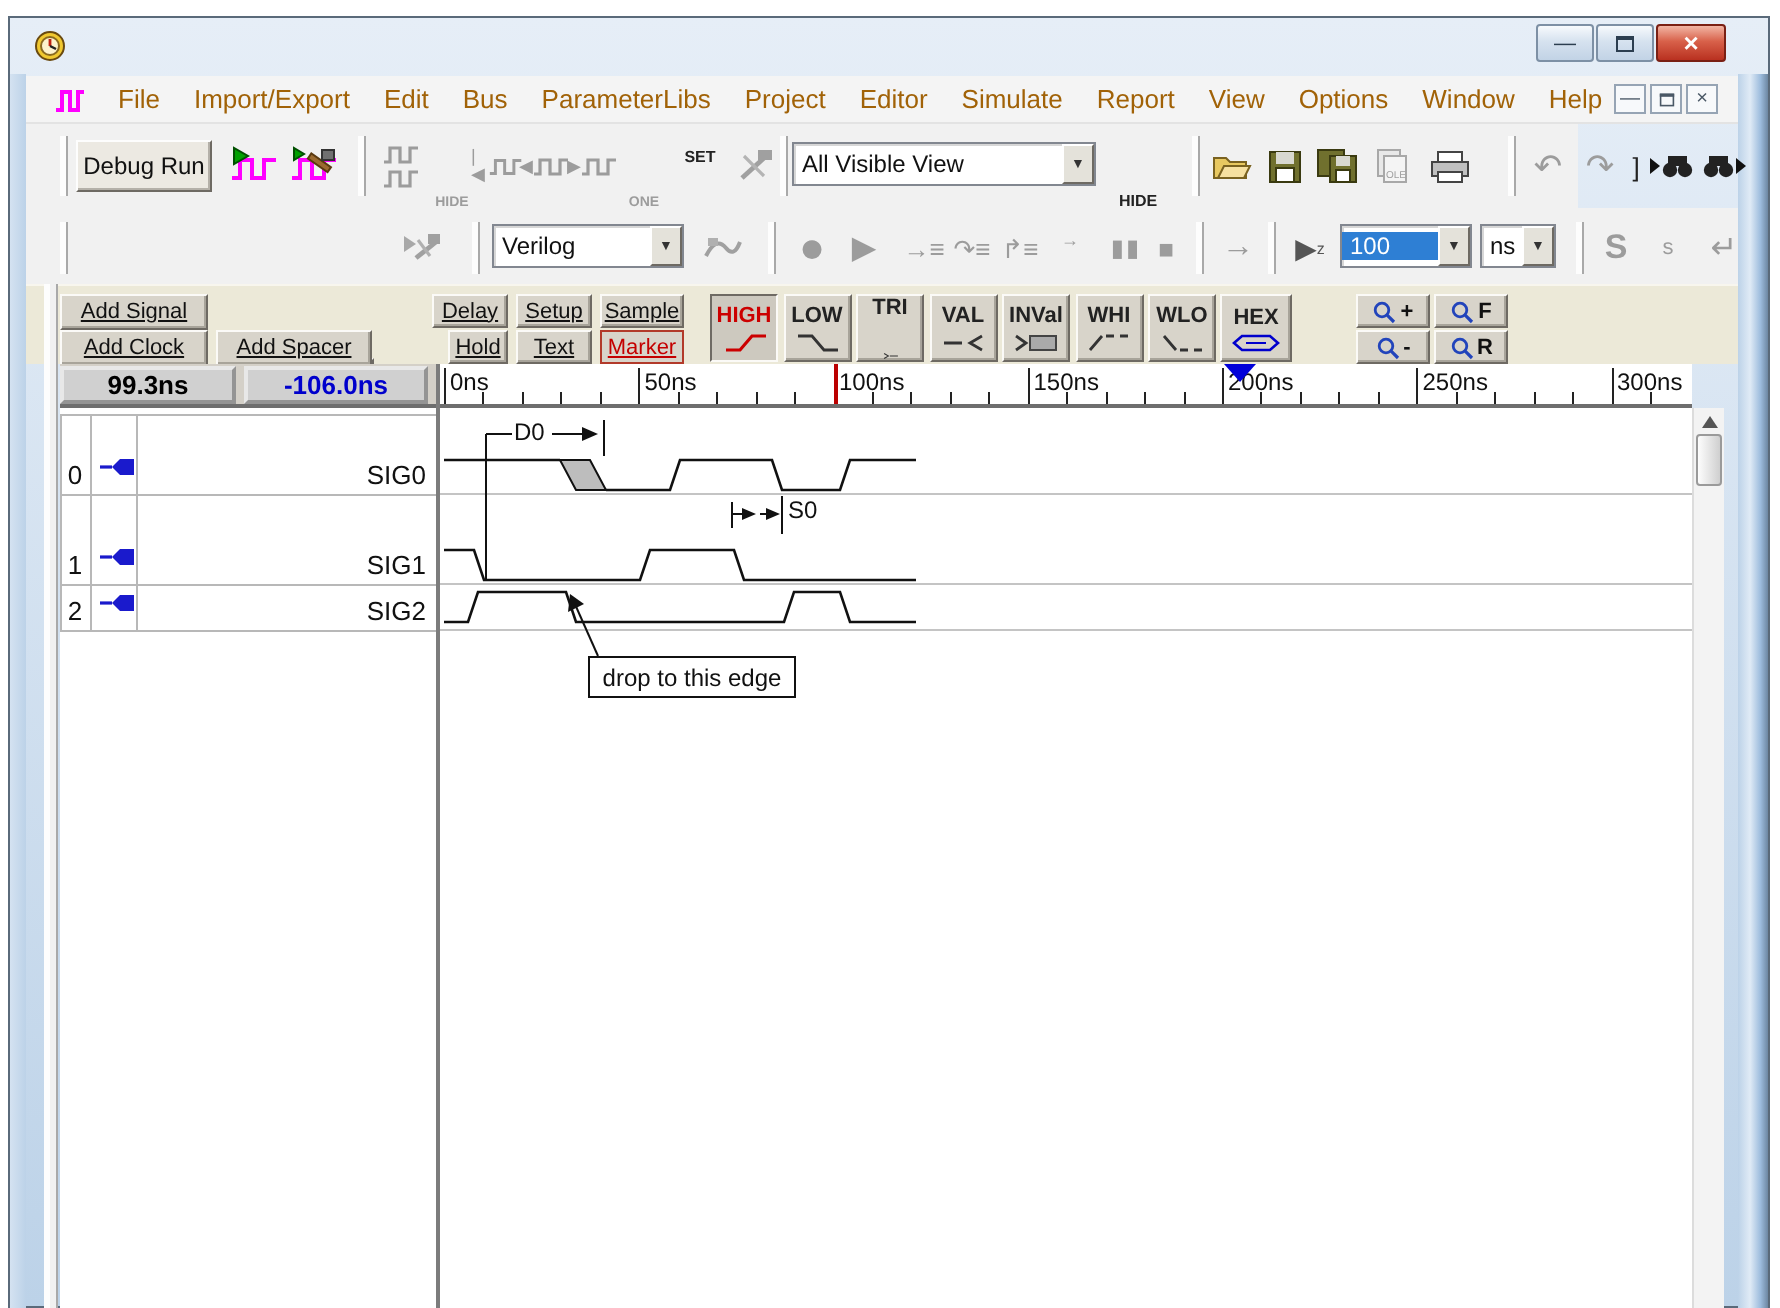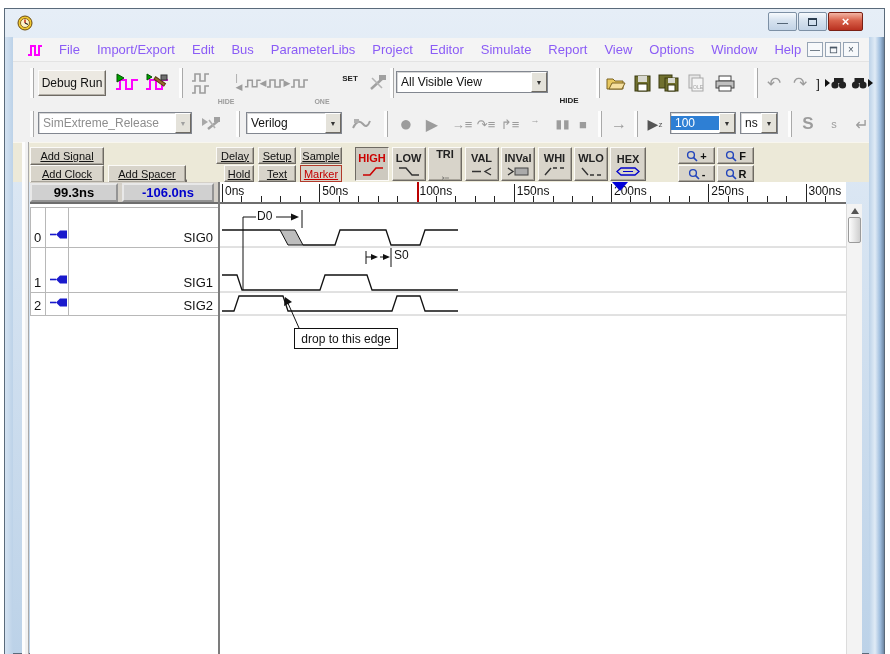--- a/index.html
+++ b/index.html
@@ -23,29 +23,29 @@
     font-size:11px; color:#2c3e50; cursor:default; }
   .capbtn.close { width:35px; border:1px solid #7a2014;
     background:linear-gradient(#f2b5a4,#d8614a 45%,#b93120); color:#fff; font-weight:bold; font-size:13px; }
   .restore-glyph { width:9px; height:8px; border:1px solid #2c3e50; position:relative; background:transparent; }
   .restore-glyph:before { content:""; position:absolute; left:-1px; top:-1px; width:9px; height:2px; background:#2c3e50; }
 
   
   #menubar { left:13px; top:38px; width:856px; height:24px; background:#f4f4f4;
     display:flex; align-items:center; border-bottom:1px solid #e3e3e3; }
   #mdi-doc-icon { margin-left:13px; margin-right:10px; width:18px; height:16px; }
-  .menu-item { font-size:13px; color:#8b5cf6; padding:19px 5px; margin-right:7px; white-space:nowrap; }
+  .menu-item { font-size:13px; color:#a16207; padding:19px 5px; margin-right:7px; white-space:nowrap; }
   #mdi-controls { position:absolute; right:10px; top:4px; display:flex; gap:2px; }
   .mdibtn { width:16px; height:15px; border:1px solid #96a4b4; background:#f7f9fb; color:#4a5866;
     font-size:10px; display:flex; align-items:center; justify-content:center; }
   .mdibtn .restore-glyph { transform:scale(.8); border-color:#4a5866; }
   .mdibtn .restore-glyph:before { background:#4a5866; }
 
   
-  #toolbar1 { left:13px; top:62px; width:856px; height:42px; background:#f1f1f1;padding-left:11px; }
+  #toolbar1 { left:13px; top:62px; width:776px; height:42px; background:#f1f1f1;padding-left:11px; }
   #toolbar2 { left:13px; top:104px; width:856px; height:38px; background:#f1f1f1; }
   .grip, .tsep { border-left:1px solid #fdfdfd; border-right:1px solid #a9a9a9;
     box-shadow:2px 0 0 #fdfdfd inset; width:4px; }
   .btn3d { background:#ece9e2; border:1px solid; border-color:#fdfdfd #6e6a63 #6e6a63 #fdfdfd;
     box-shadow:inset -1px -1px 0 #b4b0a8; display:flex; align-items:center; justify-content:center;
     font-size:12px; color:#111; }
   .icbtn { display:flex; align-items:center; justify-content:center; }
   .combo { background:#fff; border:1px solid #828790; box-shadow:inset 1px 1px 0 #d7d7d7; display:flex; align-items:center; }
   .combo .cval { flex:1; font-size:12px; padding:0 4px; color:#111; white-space:nowrap; overflow:hidden; }
   .combo .cbtn { width:16px; align-self:stretch; background:#e4e2da; border:1px solid;
@@ -304,24 +304,20 @@
       <circle cx="4.5" cy="9" r="3.6" fill="#222"></circle>
         <circle cx="12" cy="9" r="3.6" fill="#222"></circle>
       <rect x="3.5" y="2" width="9.5" height="5" fill="#222"></rect>
       <polygon points="17,3 17,11 22,7" fill="#111"></polygon>
     </svg>
   </div>
 </div>
 
 <div class="abs" id="toolbar2">
   <div class="abs grip" style="left:17px;top:7px;height:26px;"></div>
-  <div class="abs combo disabled" style="left:25px;top:8px;width:154px;height:22px;">
-    <span class="cval">SimExtreme_Release</span>
-    <span class="cbtn">▼</span>
-  </div>
   <div class="abs icbtn" style="left:185px;top:8px;width:26px;height:24px;">
     <svg width="22" height="18" viewBox="0 0 22 18">
       <polygon points="2,3 2,11 8,7" fill="#a8a8a8"></polygon>
       <line x1="8" y1="14" x2="18" y2="6" stroke="#a0a0a0" stroke-width="2.4"></line>
       <rect x="14" y="2" width="6" height="5" fill="#a0a0a0"></rect>
       <line x1="9" y1="5" x2="15" y2="13" stroke="#b0b0b0" stroke-width="1.6"></line>
     </svg>
   </div>
   <div class="abs tsep" style="left:223px;top:7px;height:26px;"></div>
   <div class="abs combo" style="left:233px;top:8px;width:96px;height:22px;">

